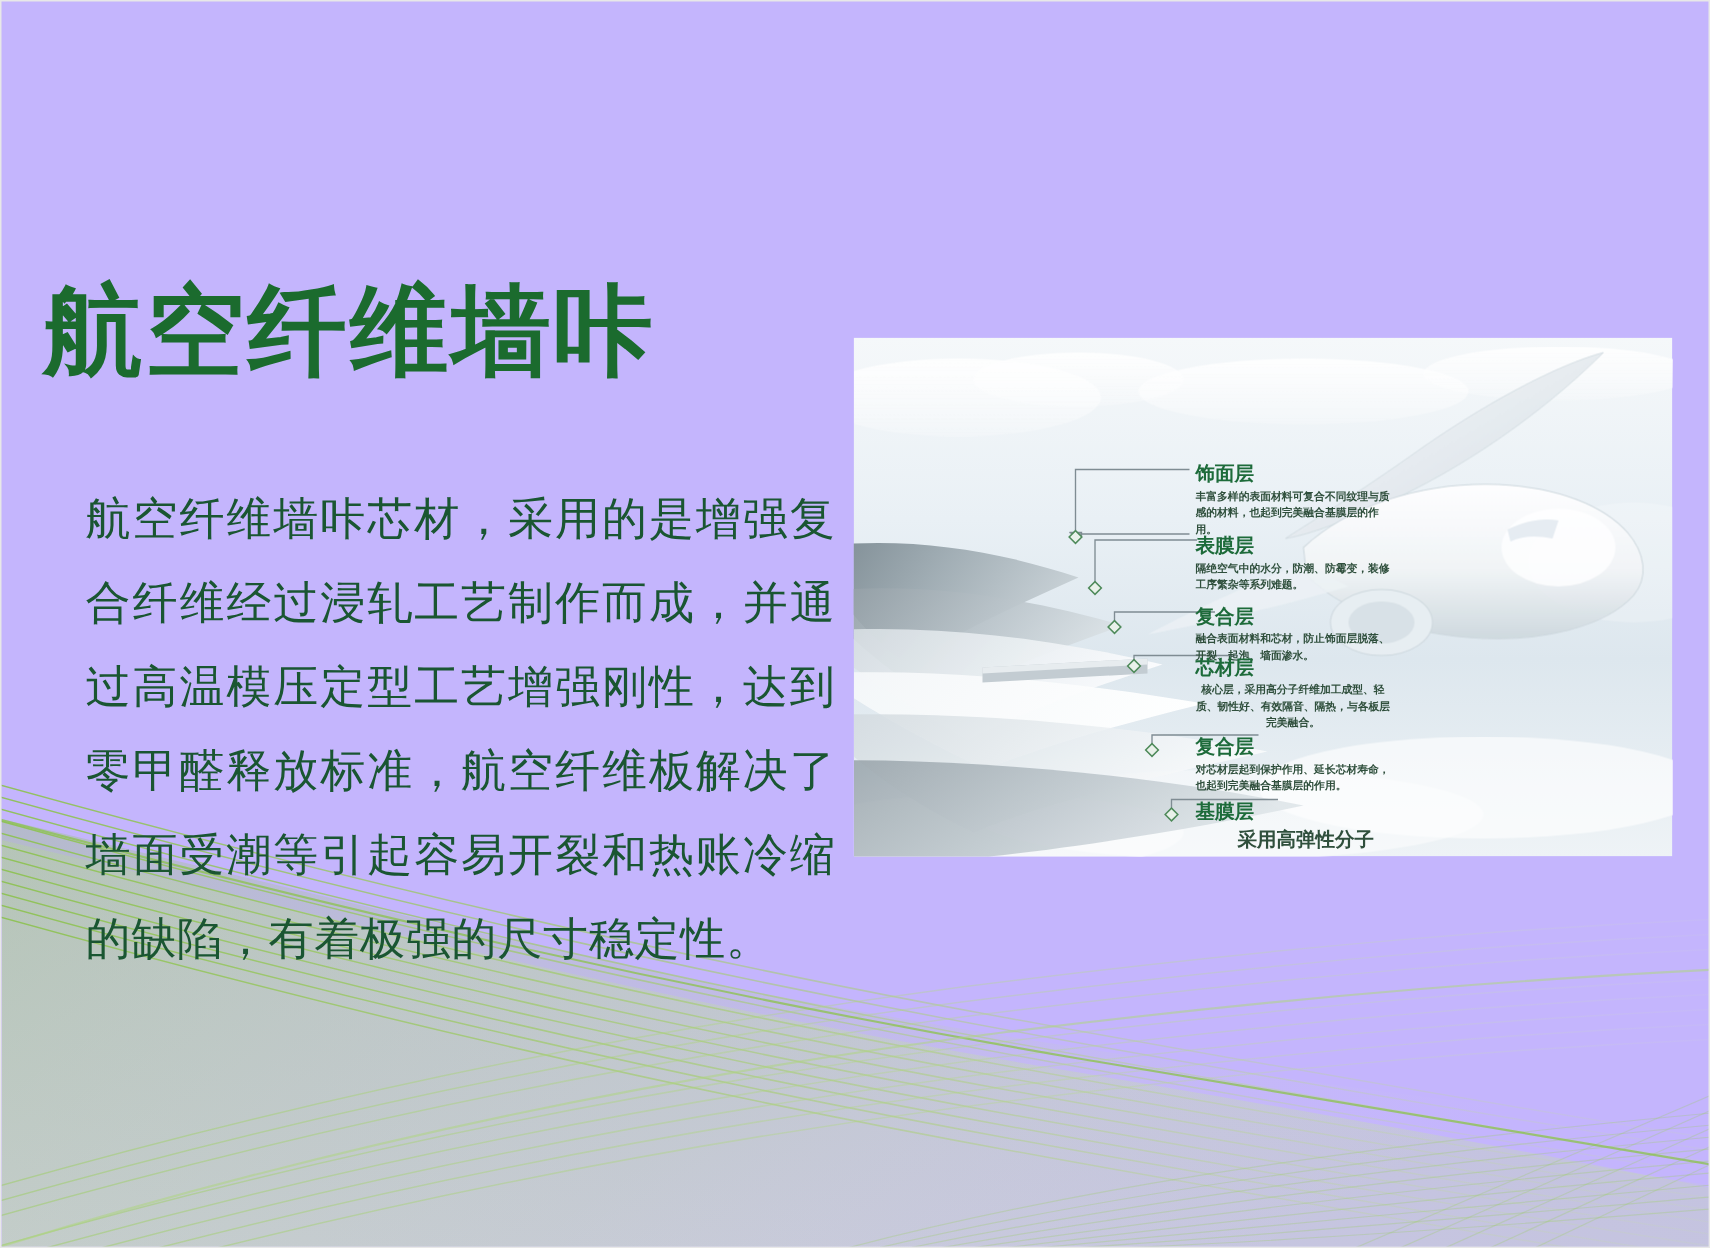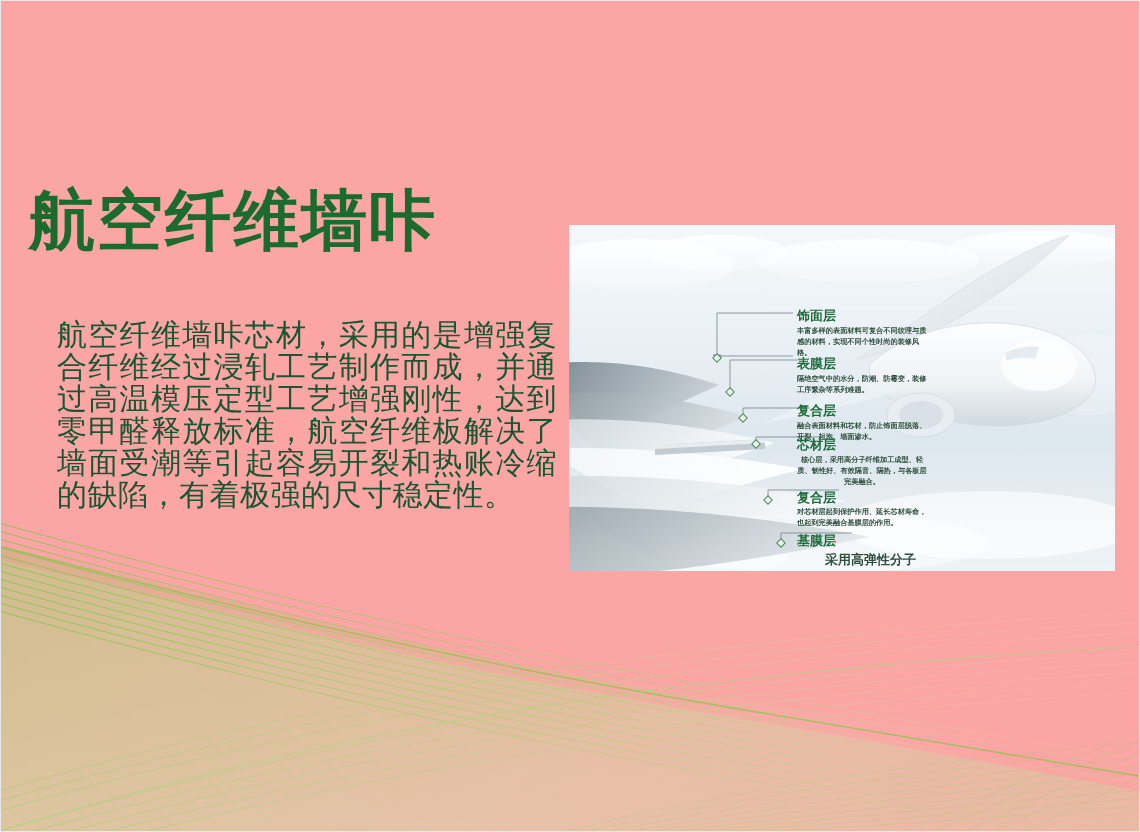--- a/index.html
+++ b/index.html
@@ -4,21 +4,21 @@
 <title>航空纤维墙咔</title>
 <style>
   html,body{margin:0;padding:0;}
   body{
     width:1140px;height:832px;overflow:hidden;
     background:#ffffff;
     font-family:"Liberation Sans","DejaVu Sans",sans-serif;
   }
   .poster{
     position:relative;width:1140px;height:832px;overflow:hidden;
-    background:#fca5a5;
+    background:#c4b5fd;
     border:1px solid #e8e8e8;
     box-sizing:border-box;
   }
 
   
   .deco-lines{
     position:absolute;left:0;top:515px;width:1140px;height:317px;
     pointer-events:none;z-index:1;
   }
   .deco-lines svg{display:block;width:100%;height:100%;}
@@ -43,21 +43,21 @@
     letter-spacing:1px;
     color:#1a5632;
     white-space:nowrap;
   }
 
   
   .lead-para{
     position:absolute;left:56px;top:318px;width:500px;z-index:5;
     margin:0;
     font-size:30px;
-    line-height:32px;
+    line-height:56px;
     color:#1a5632;
     letter-spacing:0.5px;
     text-align:justify;
   }
 
   
   .figure{
     position:absolute;left:568px;top:224px;width:546px;height:346px;
     z-index:4;overflow:hidden;
   }
@@ -272,41 +272,41 @@
         <rect x="171" y="190" width="6" height="6" fill="#e9f1ea" stroke="#4e8a5a" stroke-width="1" transform="rotate(45 174 193)"></rect>
         <rect x="184" y="216" width="6" height="6" fill="#e9f1ea" stroke="#4e8a5a" stroke-width="1" transform="rotate(45 187 219)"></rect>
         <rect x="196" y="272" width="6" height="6" fill="#e9f1ea" stroke="#4e8a5a" stroke-width="1" transform="rotate(45 199 275)"></rect>
         <rect x="209" y="315" width="6" height="6" fill="#e9f1ea" stroke="#4e8a5a" stroke-width="1" transform="rotate(45 212 318)"></rect>
       </g>
 
       <g>
 
         <text x="228" y="95" font-family="'Liberation Sans','DejaVu Sans',sans-serif" font-size="13" font-weight="bold" fill="#1d6b3a">饰面层</text>
         <foreignObject x="228" y="100" width="130" height="40">
-          <div xmlns="http://www.w3.org/1999/xhtml" style="font-family:'Liberation Sans','DejaVu Sans',sans-serif;font-size:7.2px;line-height:1.55;color:#2f4f3c;font-weight:bold;">丰富多样的表面材料可复合不同纹理与质感的材料，实现不同个性时尚的装修风格。</div>
+          <div xmlns="http://www.w3.org/1999/xhtml" style="font-family:'Liberation Sans','DejaVu Sans',sans-serif;font-size:7.2px;line-height:1.55;color:#2f4f3c;font-weight:bold;">丰富多样的表面材料可复合不同纹理与质感的材料，也起到完美融合基膜层的作用。</div>
         </foreignObject>
 
         <text x="228" y="143" font-family="'Liberation Sans','DejaVu Sans',sans-serif" font-size="13" font-weight="bold" fill="#1d6b3a">表膜层</text>
         <foreignObject x="228" y="148" width="130" height="34">
           <div xmlns="http://www.w3.org/1999/xhtml" style="font-family:'Liberation Sans','DejaVu Sans',sans-serif;font-size:7.2px;line-height:1.55;color:#2f4f3c;font-weight:bold;">隔绝空气中的水分，防潮、防霉变，装修工序繁杂等系列难题。</div>
         </foreignObject>
 
         <text x="228" y="190" font-family="'Liberation Sans','DejaVu Sans',sans-serif" font-size="13" font-weight="bold" fill="#1d6b3a">复合层</text>
         <foreignObject x="228" y="195" width="130" height="34">
           <div xmlns="http://www.w3.org/1999/xhtml" style="font-family:'Liberation Sans','DejaVu Sans',sans-serif;font-size:7.2px;line-height:1.55;color:#2f4f3c;font-weight:bold;">融合表面材料和芯材，防止饰面层脱落、开裂、起泡、墙面渗水。</div>
         </foreignObject>
 
         <text x="228" y="224" font-family="'Liberation Sans','DejaVu Sans',sans-serif" font-size="13" font-weight="bold" fill="#1d6b3a">芯材层</text>
         <foreignObject x="228" y="229" width="130" height="44">
           <div xmlns="http://www.w3.org/1999/xhtml" style="font-family:'Liberation Sans','DejaVu Sans',sans-serif;font-size:7.2px;line-height:1.55;color:#2f4f3c;font-weight:bold;text-align:center;">核心层，采用高分子纤维加工成型、轻质、韧性好、有效隔音、隔热，与各板层完美融合。</div>
         </foreignObject>
 
         <text x="228" y="277" font-family="'Liberation Sans','DejaVu Sans',sans-serif" font-size="13" font-weight="bold" fill="#1d6b3a">复合层</text>
         <foreignObject x="228" y="282" width="130" height="40">
-          <div xmlns="http://www.w3.org/1999/xhtml" style="font-family:Liberation Serif, serif;font-size:7.2px;line-height:1.55;color:#2f4f3c;font-weight:bold;">对芯材层起到保护作用、延长芯材寿命，也起到完美融合基膜层的作用。</div>
+          <div xmlns="http://www.w3.org/1999/xhtml" style="font-family:Liberation Sans, sans-serif;font-size:7.2px;line-height:1.55;color:#2f4f3c;font-weight:bold;">对芯材层起到保护作用、延长芯材寿命，也起到完美融合基膜层的作用。</div>
         </foreignObject>
 
         <text x="228" y="320" font-family="'Liberation Sans','DejaVu Sans',sans-serif" font-size="13" font-weight="bold" fill="#1d6b3a">基膜层</text>
         <foreignObject x="228" y="325" width="130" height="34">
           <div xmlns="http://www.w3.org/1999/xhtml" style="font-family:'Liberation Sans','DejaVu Sans',sans-serif;font-size:13px;line-height:1.55;color:#2f4f3c;font-weight:bold;margin-left:28px;">采用高弹性分子材料，有效隔绝墙体水分及墙体碱性物质外渗，防潮、防霉变。</div>
         </foreignObject>
       </g>
     </svg>
   </div>
 

